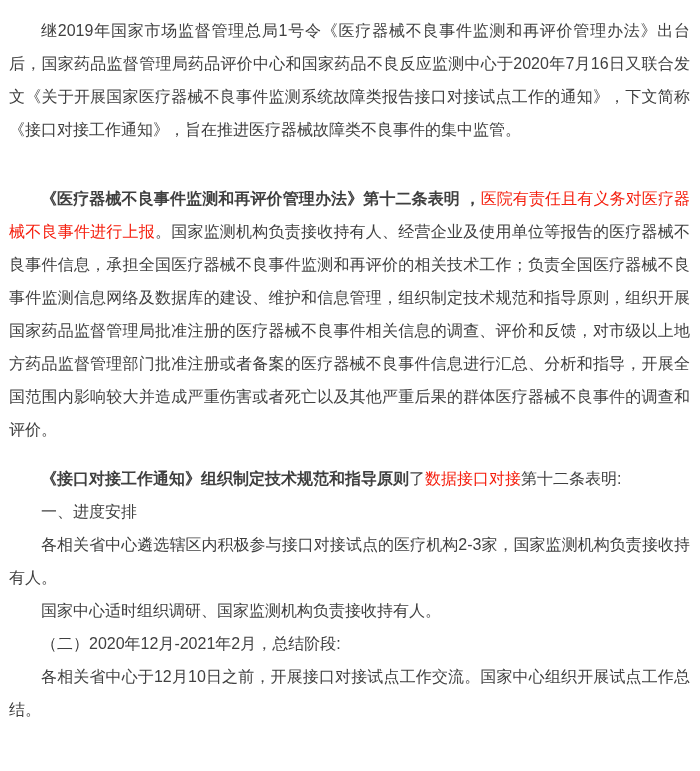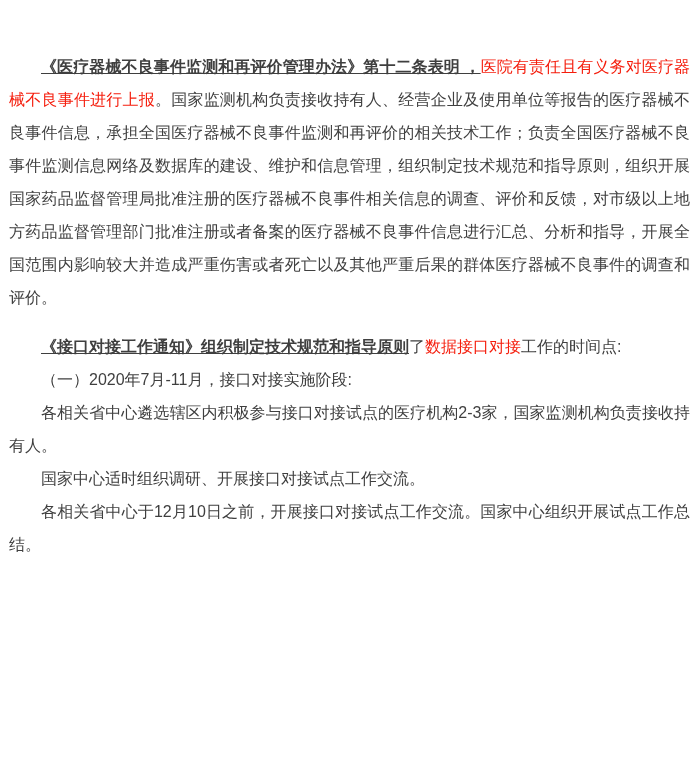--- a/index.html
+++ b/index.html
@@ -23,36 +23,38 @@
     line-height: 33px;
     text-align: justify;
     word-break: break-all;
   }
   .para {
     margin: 0;
     text-indent: 2em;
   }
   .gap-xl { margin-top: 36px; }
   .gap-md { margin-top: 16px; }
-  .bold   { font-weight: bold; text-decoration: underline; }
+  .bold   { font-weight: bold; }
   .red    { color: #f51d0c; }
 </style>
 </head>
 <body>
 
 <main class="doc">
 
+  <p class="para">继2019年国家市场监督管理总局1号令《医疗器械不良事件监测和再评价管理办法》出台后，国家药品监督管理局药品评价中心和国家药品不良反应监测中心于2020年7月16日又联合发文《关于开展国家医疗器械不良事件监测系统故障类报告接口对接试点工作的通知》，下文简称《接口对接工作通知》，旨在推进医疗器械故障类不良事件的集中监管。</p>
 
   <p class="para gap-xl"><span class="bold">《医疗器械不良事件监测和再评价管理办法》第十二条表明 ，</span><span class="red">医院有责任且有义务对医疗器械不良事件进行上报</span><span>。国家监测机构负责接收持有人、经营企业及使用单位等报告的医疗器械不良事件信息，承担全国医疗器械不良事件监测和再评价的相关技术工作；负责全国医疗器械不良事件监测信息网络及数据库的建设、维护和信息管理，组织制定技术规范和指导原则，组织开展国家药品监督管理局批准注册的医疗器械不良事件相关信息的调查、评价和反馈，对市级以上地方药品监督管理部门批准注册或者备案的医疗器械不良事件信息进行汇总、分析和指导，开展全国范围内影响较大并造成严重伤害或者死亡以及其他严重后果的群体医疗器械不良事件的调查和评价。</span></p>
 
-  <p class="para gap-md"><span class="bold">《接口对接工作通知》组织制定技术规范和指导原则</span><span>了</span><span class="red">数据接口对接</span><span>工作的时间点:</span></p>
+  <p class="para gap-md"><span class="bold">《接口对接工作通知》组织制定技术规范和指导原则</span><span>了</span><span class="red">数据接口对接</span><span>第十二条表明:</span></p>
 
+  <p class="para">一、进度安排</p>
 
-  <p class="para">（一）2020年7月-11月，接口对接实施阶段:</p>
 
   <p class="para">各相关省中心遴选辖区内积极参与接口对接试点的医疗机构2-3家，国家监测机构负责接收持有人。</p>
 
-  <p class="para">国家中心适时组织调研、开展接口对接试点工作交流。</p>
+  <p class="para">国家中心适时组织调研、国家监测机构负责接收持有人。</p>
 
+  <p class="para">（二）2020年12月-2021年2月，总结阶段:</p>
 
   <p class="para">各相关省中心于12月10日之前，开展接口对接试点工作交流。国家中心组织开展试点工作总结。</p>
 
 </main>
 
 </body></html>

